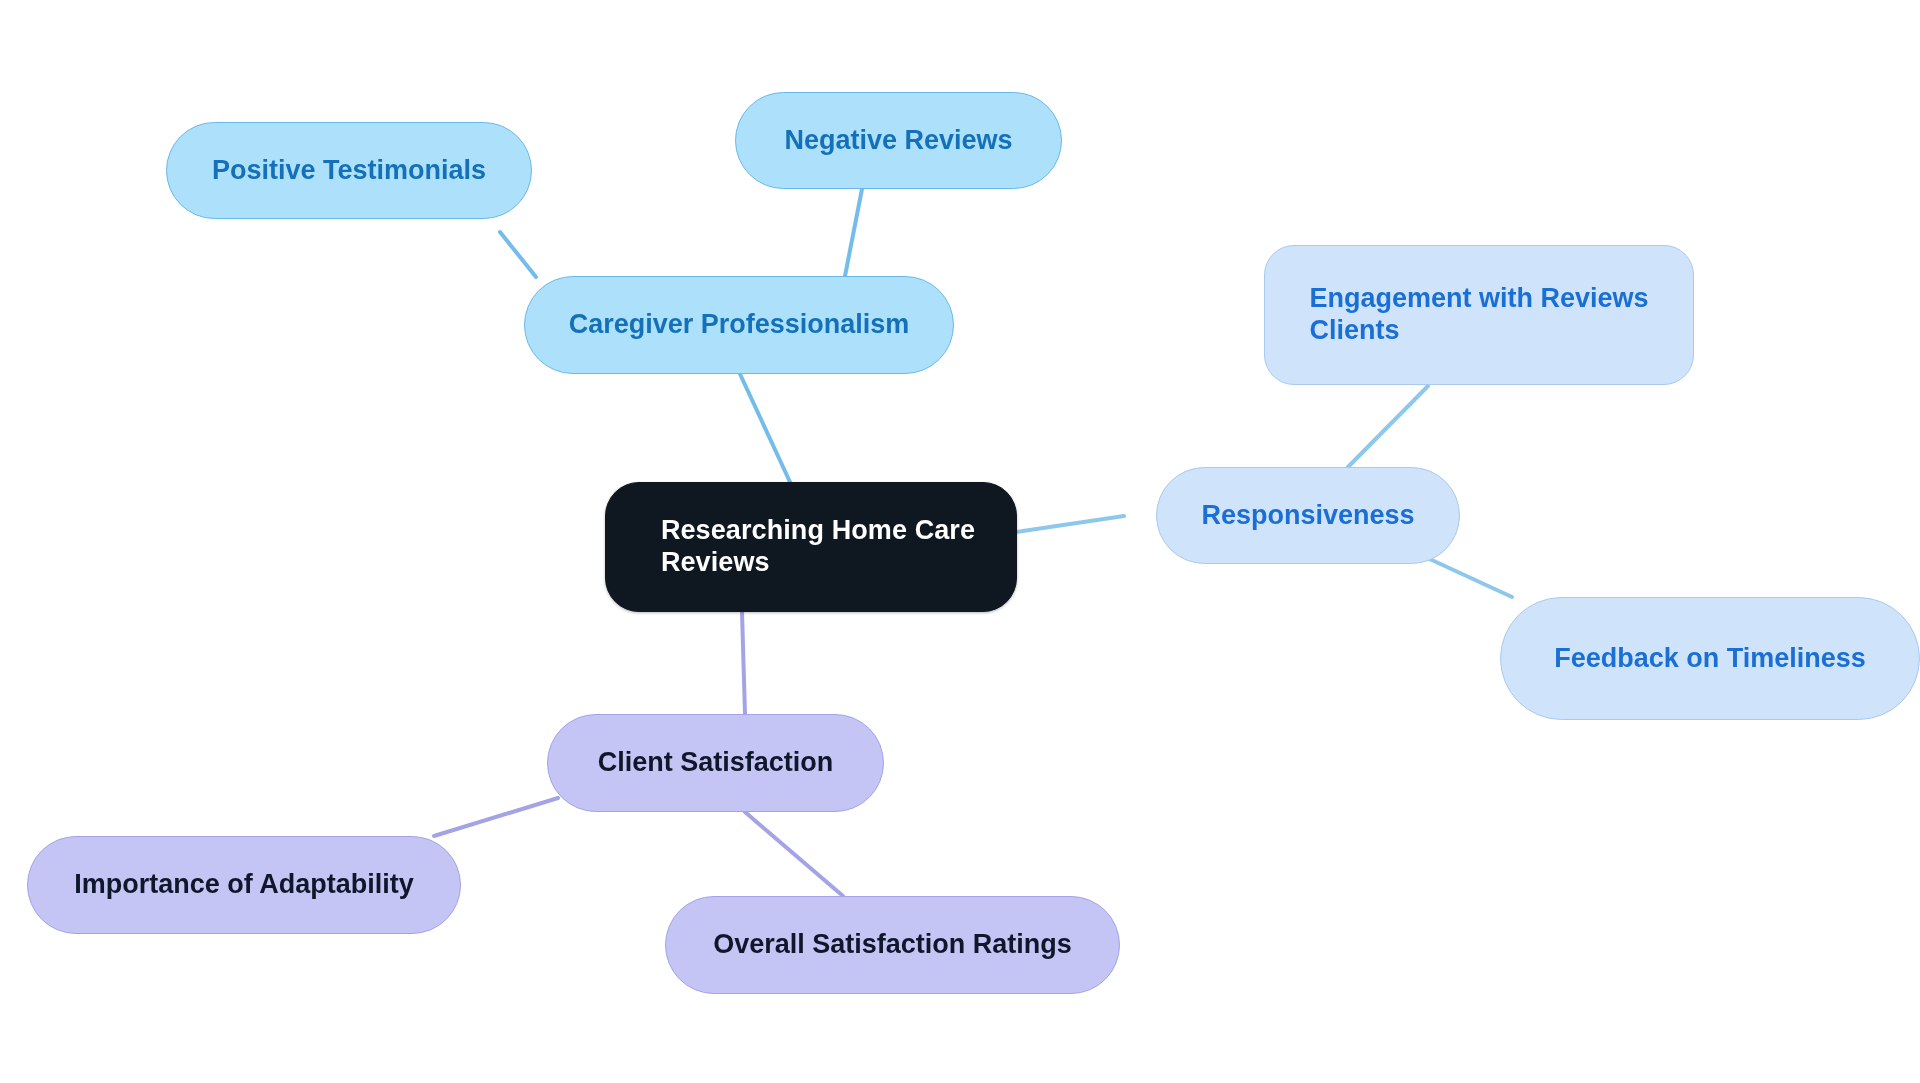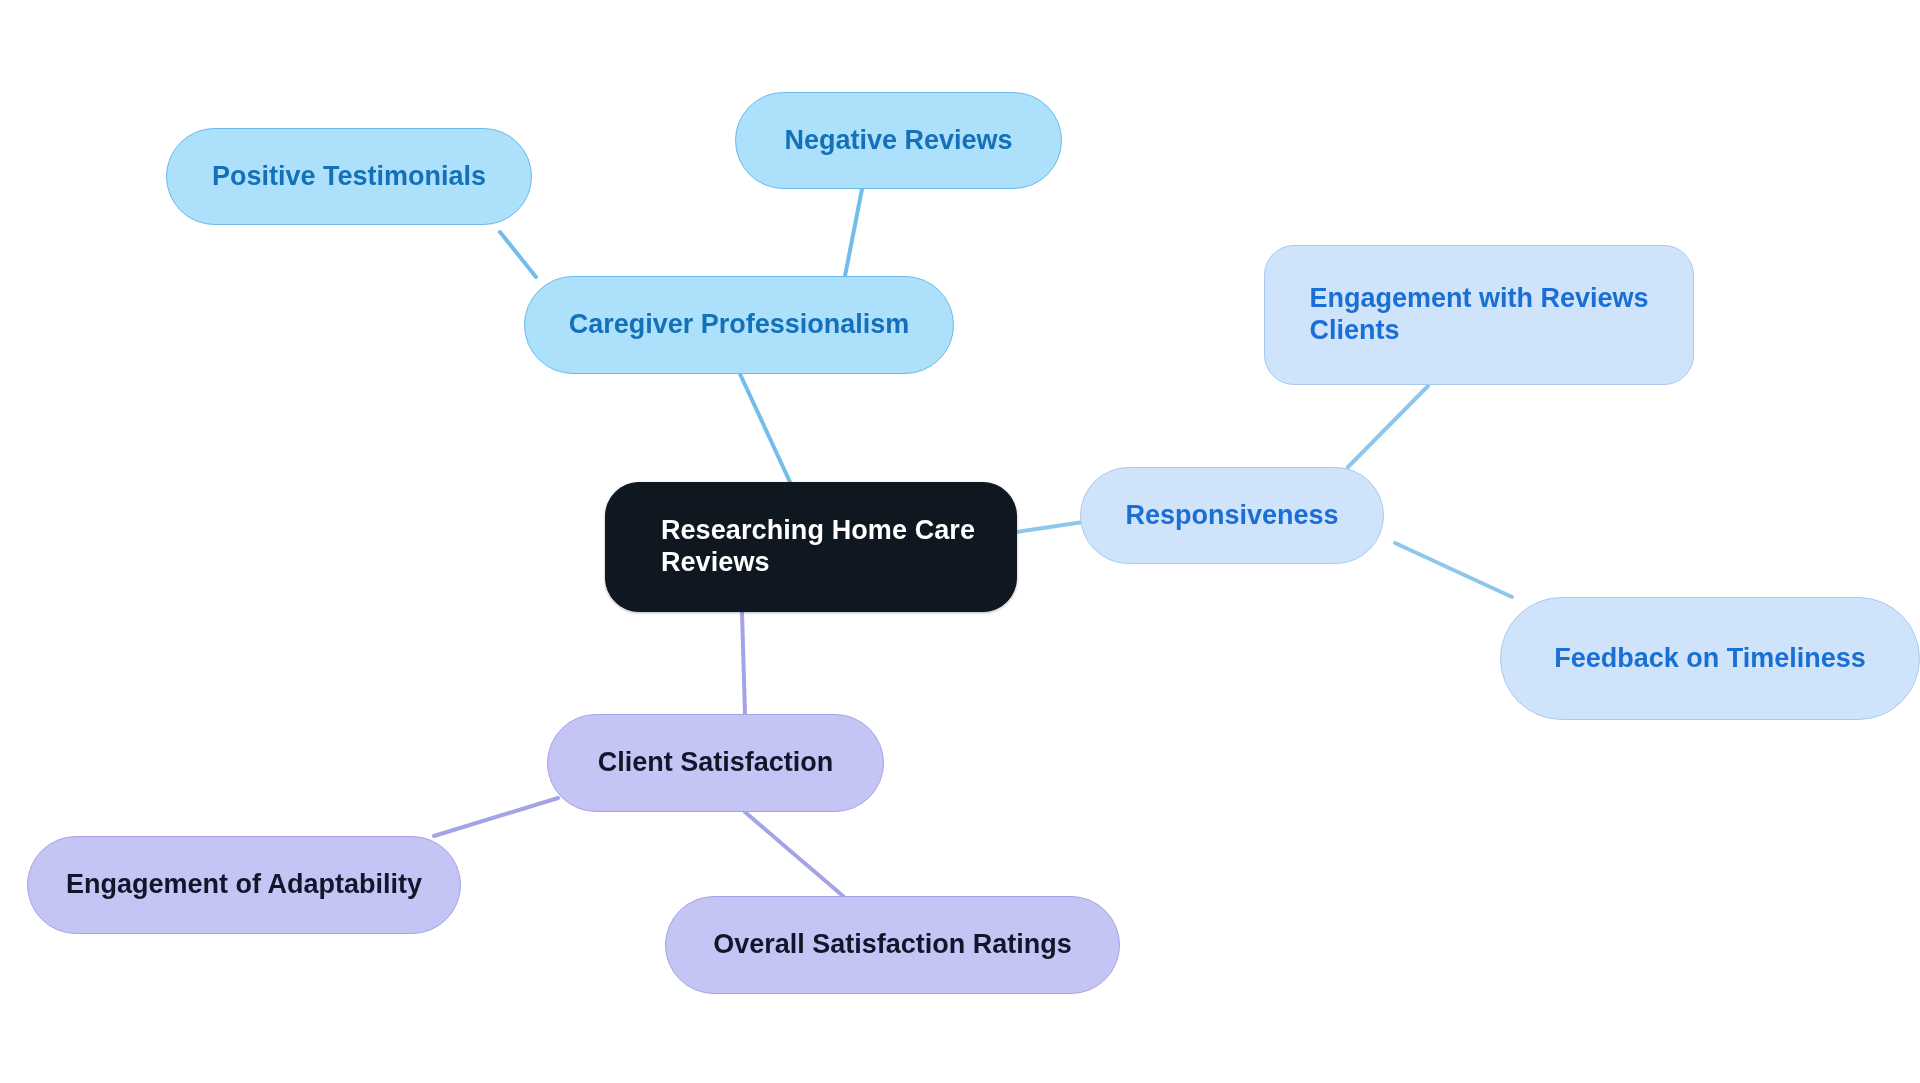--- a/index.html
+++ b/index.html
@@ -93,24 +93,24 @@
       <line x1="1395" y1="543" x2="1512" y2="597" stroke="#8ec7ec" stroke-width="4" stroke-linecap="round"></line>
       <line x1="742" y1="612" x2="745" y2="714" stroke="#a3a3e6" stroke-width="4" stroke-linecap="round"></line>
       <line x1="558" y1="798" x2="434" y2="836" stroke="#a3a3e6" stroke-width="4" stroke-linecap="round"></line>
       <line x1="745" y1="812" x2="843" y2="896" stroke="#a3a3e6" stroke-width="4" stroke-linecap="round"></line>
     </svg>
 
   <div id="node-layer">
       <div class="node node-root" style="left: 605px; top: 482px; width: 412px; height: 130px; padding-left: 40px;">Researching Home Care
 Reviews</div>
       <div class="node node-blue" style="left: 524px; top: 276px; width: 430px; height: 98px;">Caregiver Professionalism</div>
-      <div class="node node-blue" style="left: 166px; top: 128px; width: 366px; height: 97px;">Positive Testimonials</div>
+      <div class="node node-blue" style="left: 166px; top: 122px; width: 366px; height: 97px;">Positive Testimonials</div>
       <div class="node node-blue" style="left: 735px; top: 92px; width: 327px; height: 97px;">Negative Reviews</div>
-      <div class="node node-blue-soft" style="left: 1080px; top: 467px; width: 304px; height: 97px;">Responsiveness</div>
+      <div class="node node-blue-soft" style="left: 1156px; top: 467px; width: 304px; height: 97px;">Responsiveness</div>
       <div class="node node-blue-soft-box" style="left: 1264px; top: 245px; width: 430px; height: 140px;">Engagement with Reviews
 Clients</div>
       <div class="node node-blue-soft" style="left: 1500px; top: 597px; width: 420px; height: 123px;">Feedback on Timeliness</div>
       <div class="node node-purple" style="left: 547px; top: 714px; width: 337px; height: 98px;">Client Satisfaction</div>
-      <div class="node node-purple" style="left: 27px; top: 836px; width: 434px; height: 98px;">Engagement of Adaptability</div>
+      <div class="node node-purple" style="left: 27px; top: 836px; width: 434px; height: 98px;">Importance of Adaptability</div>
       <div class="node node-purple" style="left: 665px; top: 896px; width: 455px; height: 98px;">Overall Satisfaction Ratings</div>
     </div>
 
 </div>
 
 </body></html>

